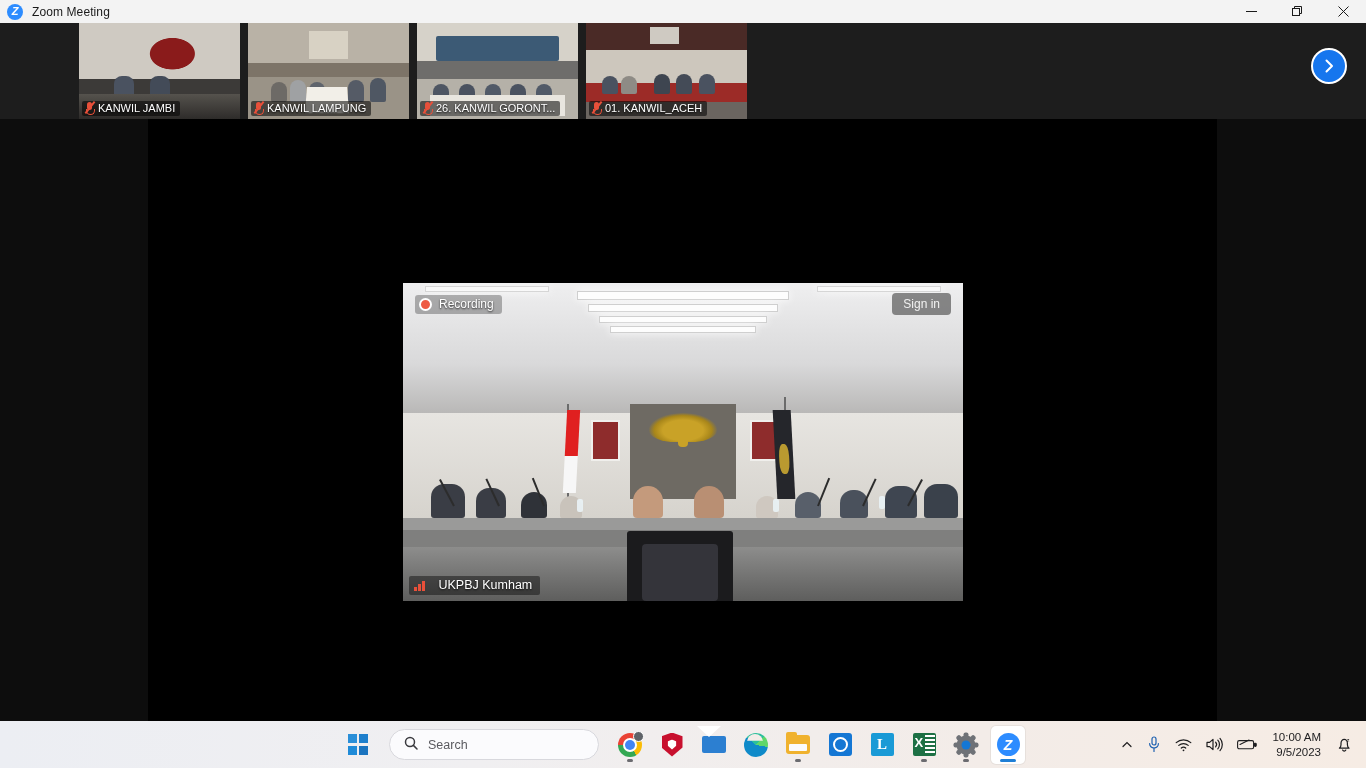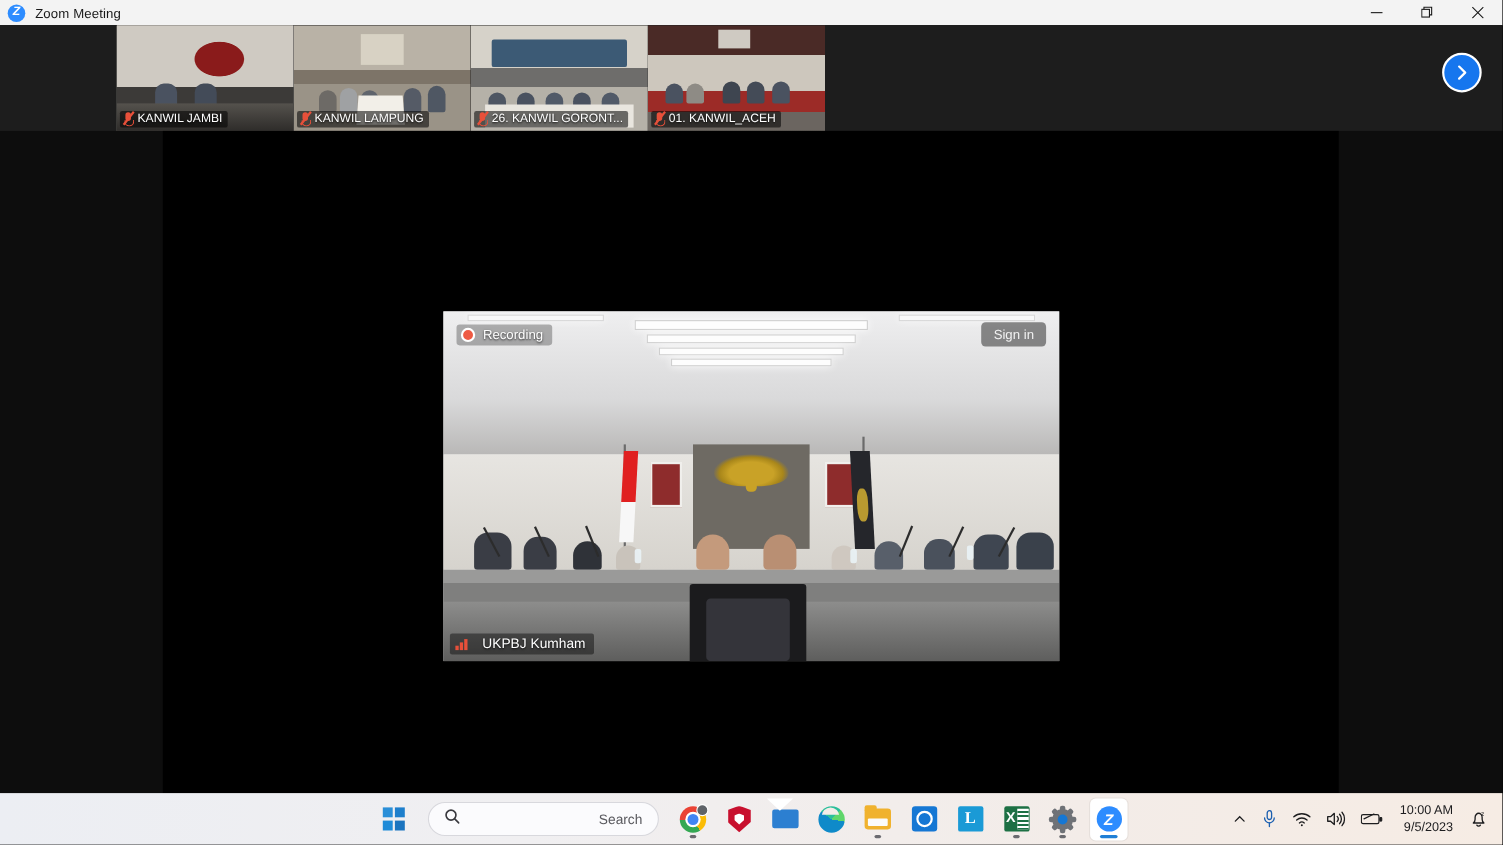--- a/index.html
+++ b/index.html
@@ -34,21 +34,21 @@
   .zoomapp {
     position:absolute; left:0; top:23px; width:1366px; height:698px;
     background:#0d0d0d;
   }
 
   
   .strip {
     position:absolute; left:0; top:0; width:1366px; height:96px;
     background:#1d1d1d;
     display:flex; align-items:center;
-    padding-left:106px; gap:0;
+    padding-left:79px; gap:8px;
   }
   .thumb {
     position:relative; width:161px; height:96px; overflow:hidden;
     background:#222; flex:0 0 auto;
   }
   .thumb .name {
     position:absolute; left:3px; bottom:3px;
     max-width:152px;
     display:flex; align-items:center; gap:4px;
     background:rgba(0,0,0,.55);
@@ -291,21 +291,21 @@
   .win-logo i { background:#1f8bd8; display:block; }
   .win-logo i:nth-child(1){background:#2a8fd8;}
   .win-logo i:nth-child(2){background:#1e7fcc;}
   .win-logo i:nth-child(3){background:#1f8bd8;}
   .win-logo i:nth-child(4){background:#1b74bf;}
 
   .search-box {
     width:210px; height:31px; border-radius:16px;
     background:#fbfbfd; border:1px solid #d8d8dd;
     display:flex; align-items:center; padding:0 14px; gap:10px;
-    margin-left:6px; margin-right:6px; cursor:text;justify-content:space-between;
+    margin-left:6px; margin-right:6px; cursor:text;
   }
   .search-box .ph { font-size:12.5px; color:#5a5a5f; }
 
   .tb-app {
     width:34px; height:38px; display:flex; flex-direction:column;
     align-items:center; justify-content:center; cursor:pointer;
     position:relative; border-radius:5px;
   }
   .tb-app .ind {
     position:absolute; bottom:2px; left:50%; transform:translateX(-50%);

